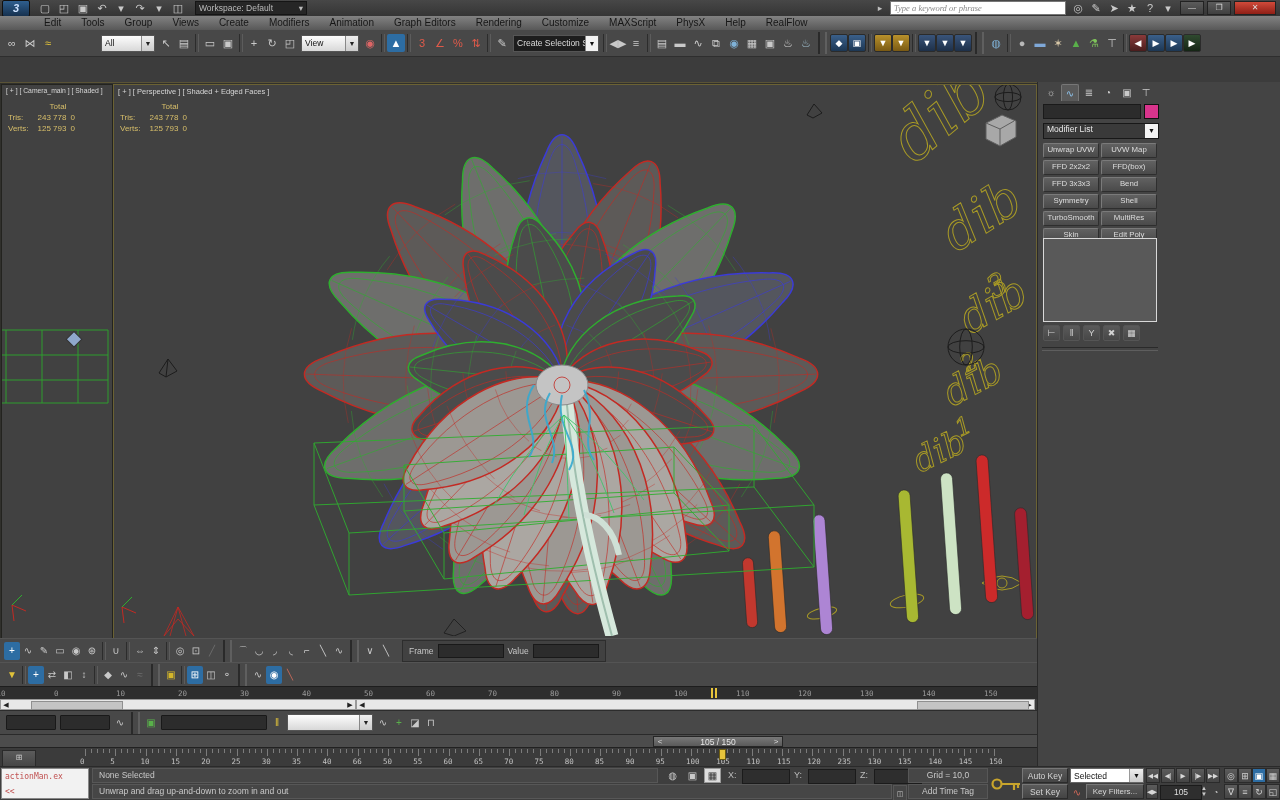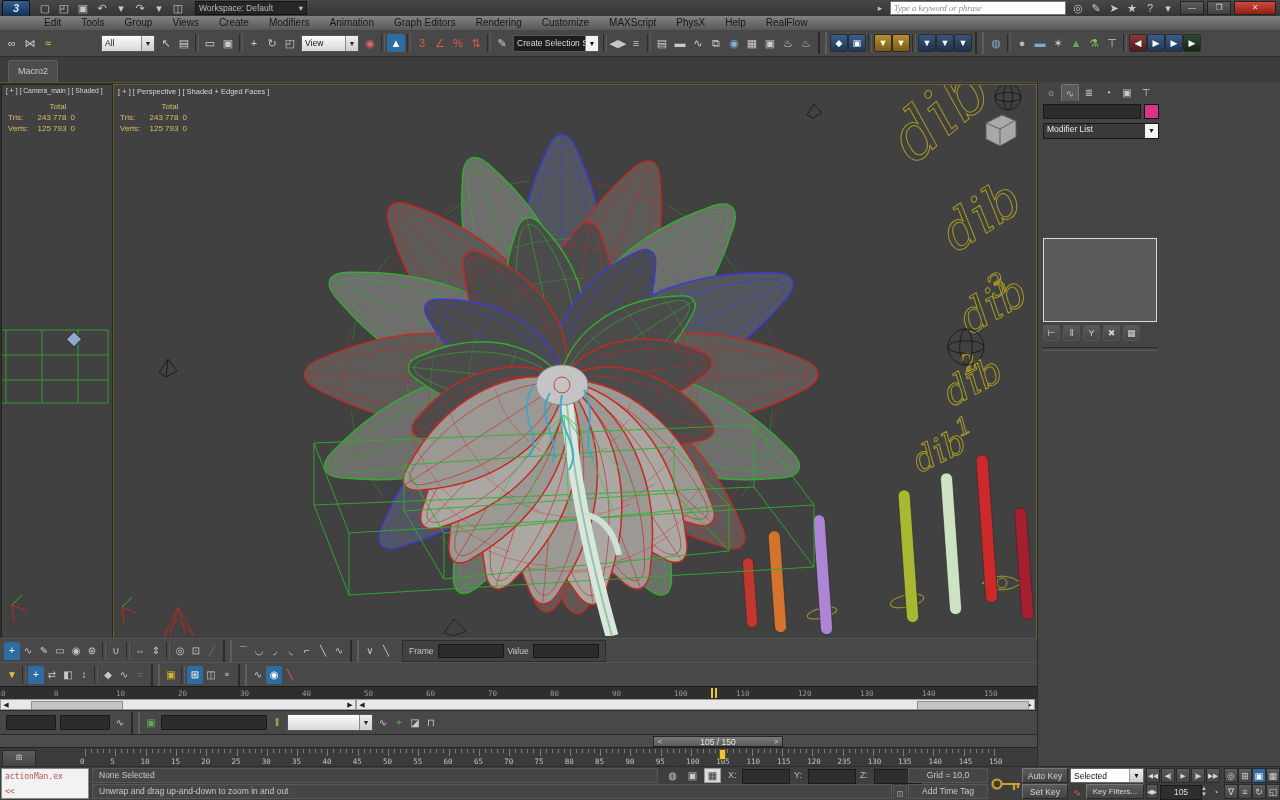--- a/index.html
+++ b/index.html
@@ -248,23 +248,20 @@
       <div class="icon16" style="color: rgb(89, 176, 74);">▲</div>
       <div class="icon16" style="color: rgb(127, 196, 90);">⚗</div>
       <div class="icon16" style="color: rgb(200, 200, 200);">⊤</div>
       <div class="sep"></div>
       <div class="tile" style="background: linear-gradient(rgb(138, 58, 58), rgb(74, 29, 29));">◀</div>
       <div class="tile" style="background: linear-gradient(rgb(58, 95, 138), rgb(29, 55, 84));">▶</div>
       <div class="tile" style="background: linear-gradient(rgb(58, 95, 138), rgb(29, 55, 84));">▶</div>
       <div class="tile" style="background: linear-gradient(rgb(47, 74, 47), rgb(21, 37, 21));">▶</div>
     </div>
 
-  <div class="abs tabstrip">
-    <div class="macrotab">Macro2</div>
-  </div>
 
   <div class="abs vparea">
     <div class="vp vpcam">
       <svg id="camsvg" width="108" height="551">
           <rect x="0" y="0" width="108" height="551" fill="#414141"></rect>
           <g stroke="#2f9e2f" stroke-width="1" fill="none">
             <line x1="0" y1="245" x2="106" y2="245"></line>
             <line x1="0" y1="270" x2="106" y2="270"></line>
             <line x1="0" y1="295" x2="106" y2="295"></line>
             <line x1="0" y1="318" x2="106" y2="318"></line>
@@ -729,20 +726,34 @@
         <div class="cptab">◔</div>
         <div class="cptab">▣</div>
         <div class="cptab">⊤</div>
       </div>
     <div class="cpname"></div>
     <div class="cpswatch" id="cpswatch" style="background: rgb(216, 52, 140);"></div>
     <div class="cpdd">
       <span class="lab">Modifier List</span>
       <span class="arr">▼</span>
     </div>
+    <div class="cpbtns" id="cpbtns">
+        <div class="btn3d">Unwrap UVW</div>
+        <div class="btn3d">UVW Map</div>
+        <div class="btn3d">FFD 2x2x2</div>
+        <div class="btn3d">FFD(box)</div>
+        <div class="btn3d">FFD 3x3x3</div>
+        <div class="btn3d">Bend</div>
+        <div class="btn3d">Symmetry</div>
+        <div class="btn3d">Shell</div>
+        <div class="btn3d">TurboSmooth</div>
+        <div class="btn3d">MultiRes</div>
+        <div class="btn3d">Skin</div>
+        <div class="btn3d">Edit Poly</div>
+      </div>
     <div class="cpstack"></div>
     <div class="cptools" id="cptools">
         <div class="cptool">⊢</div>
         <div class="cptool">‖</div>
         <div class="cptool">Y</div>
         <div class="cptool">✖</div>
         <div class="cptool">▦</div>
       </div>
     <div class="cpgroove"></div>
   </div>
@@ -912,21 +923,21 @@
       <div class="tbtick" style="left: 309.22px; height: 4px;"></div>
       <div class="tbtick" style="left: 315.28px; height: 4px;"></div>
       <div class="tbtick" style="left: 321.34px; height: 4px;"></div>
       <div class="tbtick" style="left: 327.4px; height: 7px;"></div>
       <div class="tbnum" style="left: 322.4px;">40</div>
       <div class="tbtick" style="left: 333.46px; height: 4px;"></div>
       <div class="tbtick" style="left: 339.52px; height: 4px;"></div>
       <div class="tbtick" style="left: 345.58px; height: 4px;"></div>
       <div class="tbtick" style="left: 351.64px; height: 4px;"></div>
       <div class="tbtick" style="left: 357.7px; height: 7px;"></div>
-      <div class="tbnum" style="left: 352.7px;">45</div>
+      <div class="tbnum" style="left: 352.7px;">66</div>
       <div class="tbtick" style="left: 363.76px; height: 4px;"></div>
       <div class="tbtick" style="left: 369.82px; height: 4px;"></div>
       <div class="tbtick" style="left: 375.88px; height: 4px;"></div>
       <div class="tbtick" style="left: 381.94px; height: 4px;"></div>
       <div class="tbtick" style="left: 388px; height: 7px;"></div>
       <div class="tbnum" style="left: 383px;">50</div>
       <div class="tbtick" style="left: 394.06px; height: 4px;"></div>
       <div class="tbtick" style="left: 400.12px; height: 4px;"></div>
       <div class="tbtick" style="left: 406.18px; height: 4px;"></div>
       <div class="tbtick" style="left: 412.24px; height: 4px;"></div>

